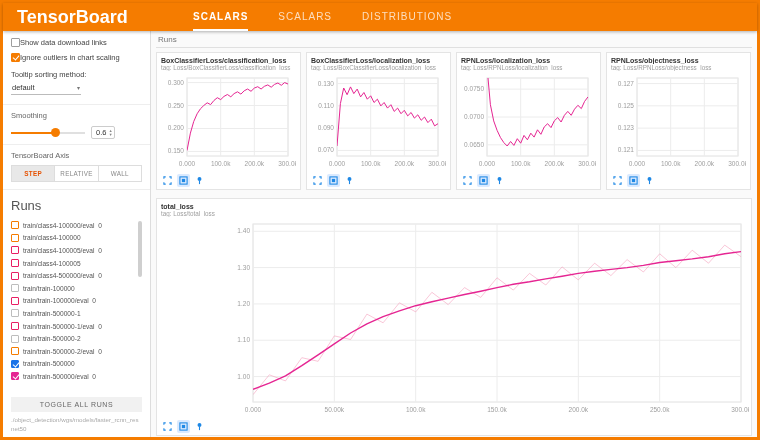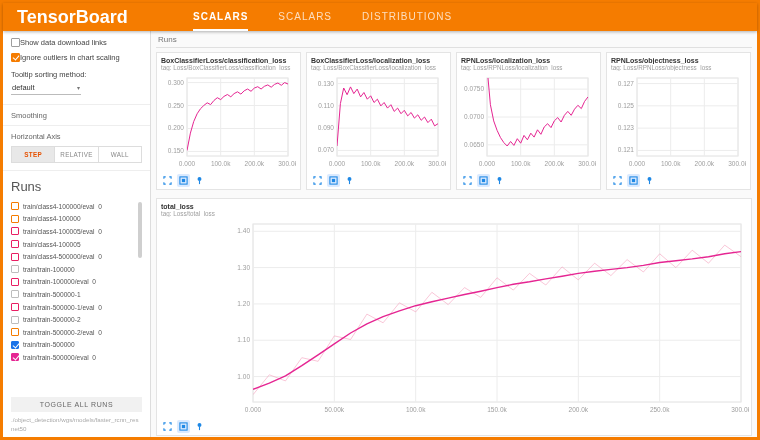--- a/index.html
+++ b/index.html
@@ -84,24 +84,37 @@
         <span>Tooltip sorting method:</span>
         <div class="select">
           <span>default</span>
           <span class="caret">▾</span>
         </div>
       </div>
 
       <div class="divider"></div>
 
       <div class="sec-label">Smoothing</div>
+      <div class="smooth-row">
+        <div class="slider">
+          <div class="fill" id="sl-fill" style="width: 60%;"></div>
+          <div class="thumb" id="sl-thumb" style="left: 60%;"></div>
+        </div>
+        <div class="val-box">
+          <span>0.6</span>
+          <span class="spin">
+            <span>▴</span>
+            <span>▾</span>
+          </span>
+        </div>
+      </div>
 
       <div class="divider"></div>
 
-      <div class="sec-label">Horizontal Axis</div>
+      <div class="sec-label">TensorBoard Axis</div>
       <div class="axis-btns" id="axis-btns">
           <button class="axis-btn active">STEP</button>
           <button class="axis-btn">RELATIVE</button>
           <button class="axis-btn">WALL</button>
         </div>
 
       <div class="divider"></div>
 
       <div class="runs-head">Runs</div>
 

